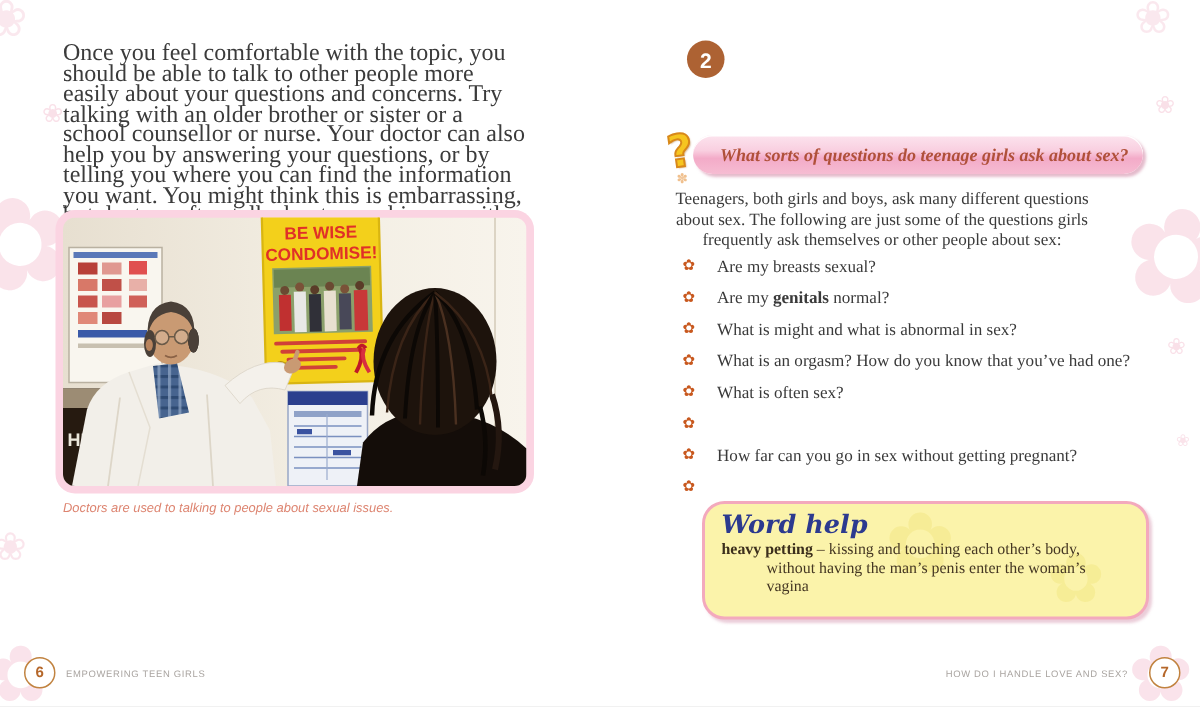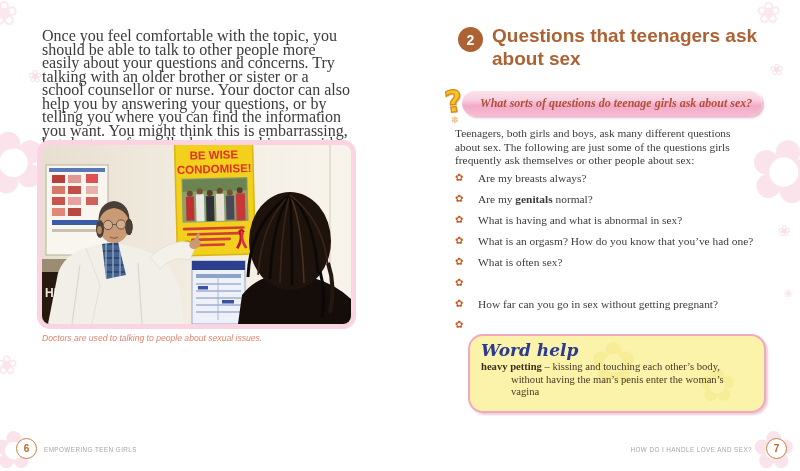--- a/index.html
+++ b/index.html
@@ -45,22 +45,22 @@
     box-shadow:2px 2px 2px rgba(205,130,160,.55), inset 0 1px 0 #fff;
     display:flex; align-items:center; }
   #question-banner .banner-text { margin-left:18px; font-style:italic; font-weight:bold;
     font-size:12px; color:var(--banner-text,#b0503a); font-family:"Liberation Serif", serif; }
   #qmark { position:absolute; left:445px; top:84px; z-index:2;
     font-family:"DejaVu Sans", sans-serif; font-weight:bold; font-size:30px;
     color:#f6c520; -webkit-text-stroke:1.3px #d8881a;
     text-shadow:1px 1px 1px rgba(160,90,20,.4); transform:rotate(-8deg); }
   #qmark-sparkle { position:absolute; left:451px; top:115px; font-size:9px;
     color:#f0c08e; font-family:"DejaVu Sans", sans-serif; }
-  #intro { position:absolute; left:455px; top:127px; width:300px;
-    font-size:11.4px; line-height:13.5px; }
+  #intro { position:absolute; left:438px; top:127px; width:300px;
+    font-size:11.4px; line-height:13.5px;text-align:center; }
   #question-list { position:absolute; left:455px; top:172px; width:300px; list-style:none; }
   #question-list li { display:flex; margin-bottom:9px; font-size:11.4px; line-height:12px; }
   #question-list .bullet { width:13px; flex:0 0 13px; margin-right:10px;
     color:var(--bullet-orange,#c8581e); font-family:"DejaVu Sans", sans-serif;
     font-size:10px; line-height:12px; }
   #question-list .b { font-weight:bold; }
   #word-help { position:absolute; left:468px; top:334px; width:298px; height:79px;
     background:var(--wordhelp-bg,#fbf3aa); border:2px solid var(--wordhelp-border,#f3a9bd);
     border-radius:15px; box-shadow:2px 2px 2px rgba(205,130,160,.4);
     padding:4px 10px 4px 11px; overflow:hidden; }
@@ -223,42 +223,41 @@
       </g>
     </svg>
   </div>
   <div id="photo-caption">Doctors are used to talking to people about sexual issues.</div>
 
 
   <div class="page-circle" style="left:16px; top:438px;">6</div>
   <div class="footer-label" style="left:44px; top:446px;">EMPOWERING TEEN GIRLS</div>
 
   <div id="chapter-circle">2</div>
-  <h1 id="chapter-title">Questions that teenagers ask about sex</h1>
 
   <div id="question-banner">
     <span class="banner-text">What sorts of questions do teenage girls ask about sex?</span>
   </div>
   <div id="qmark">?</div>
   <div id="qmark-sparkle">✽</div>
 
   <p id="intro">Teenagers, both girls and boys, ask many different questions about sex. The following are just some of the questions girls frequently ask themselves or other people about sex:</p>
 
   <ul id="question-list">
       <li>
         <span class="bullet">✿</span>
-        <span><span>Are my breasts always?</span></span>
+        <span><span>Are my breasts sexual?</span></span>
       </li>
       <li>
         <span class="bullet">✿</span>
         <span><span>Are my </span><span class="b">genitals</span><span> normal?</span></span>
       </li>
       <li>
         <span class="bullet">✿</span>
-        <span><span>What is having and what is abnormal in sex?</span></span>
+        <span><span>What is might and what is abnormal in sex?</span></span>
       </li>
       <li>
         <span class="bullet">✿</span>
         <span><span>What is an orgasm? How do you know that you’ve had one?</span></span>
       </li>
       <li>
         <span class="bullet">✿</span>
         <span><span>What is often sex?</span></span>
       </li>
       <li>

